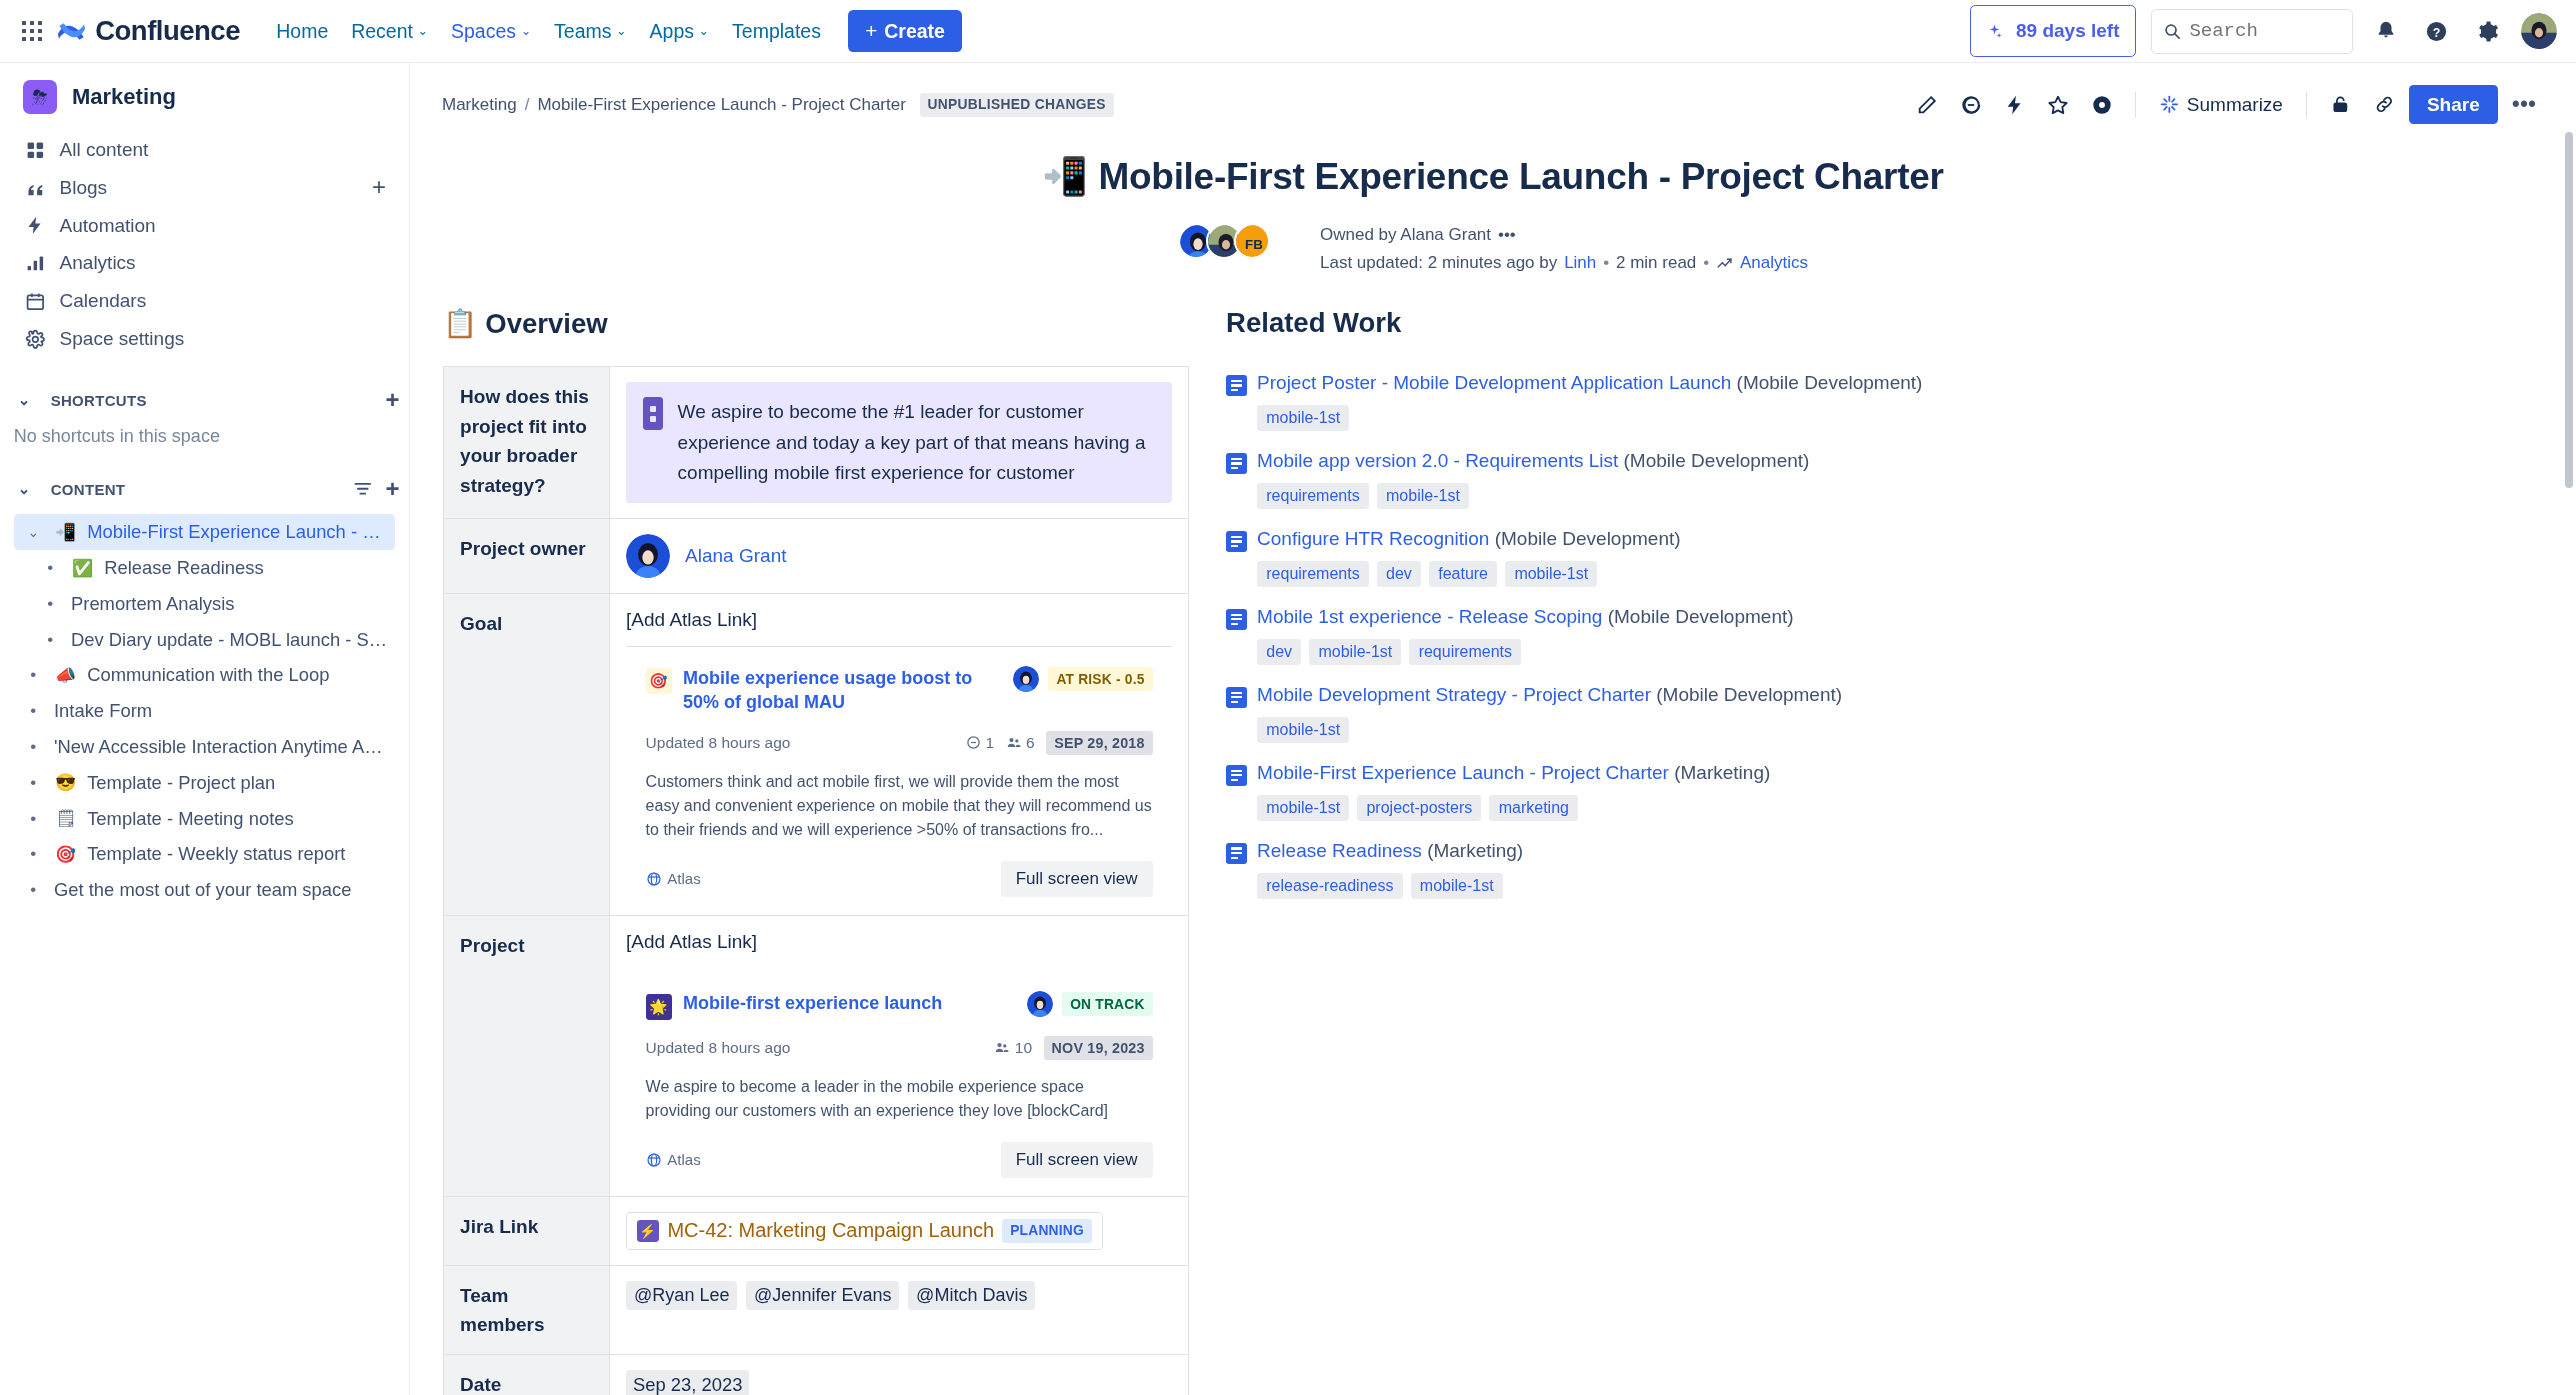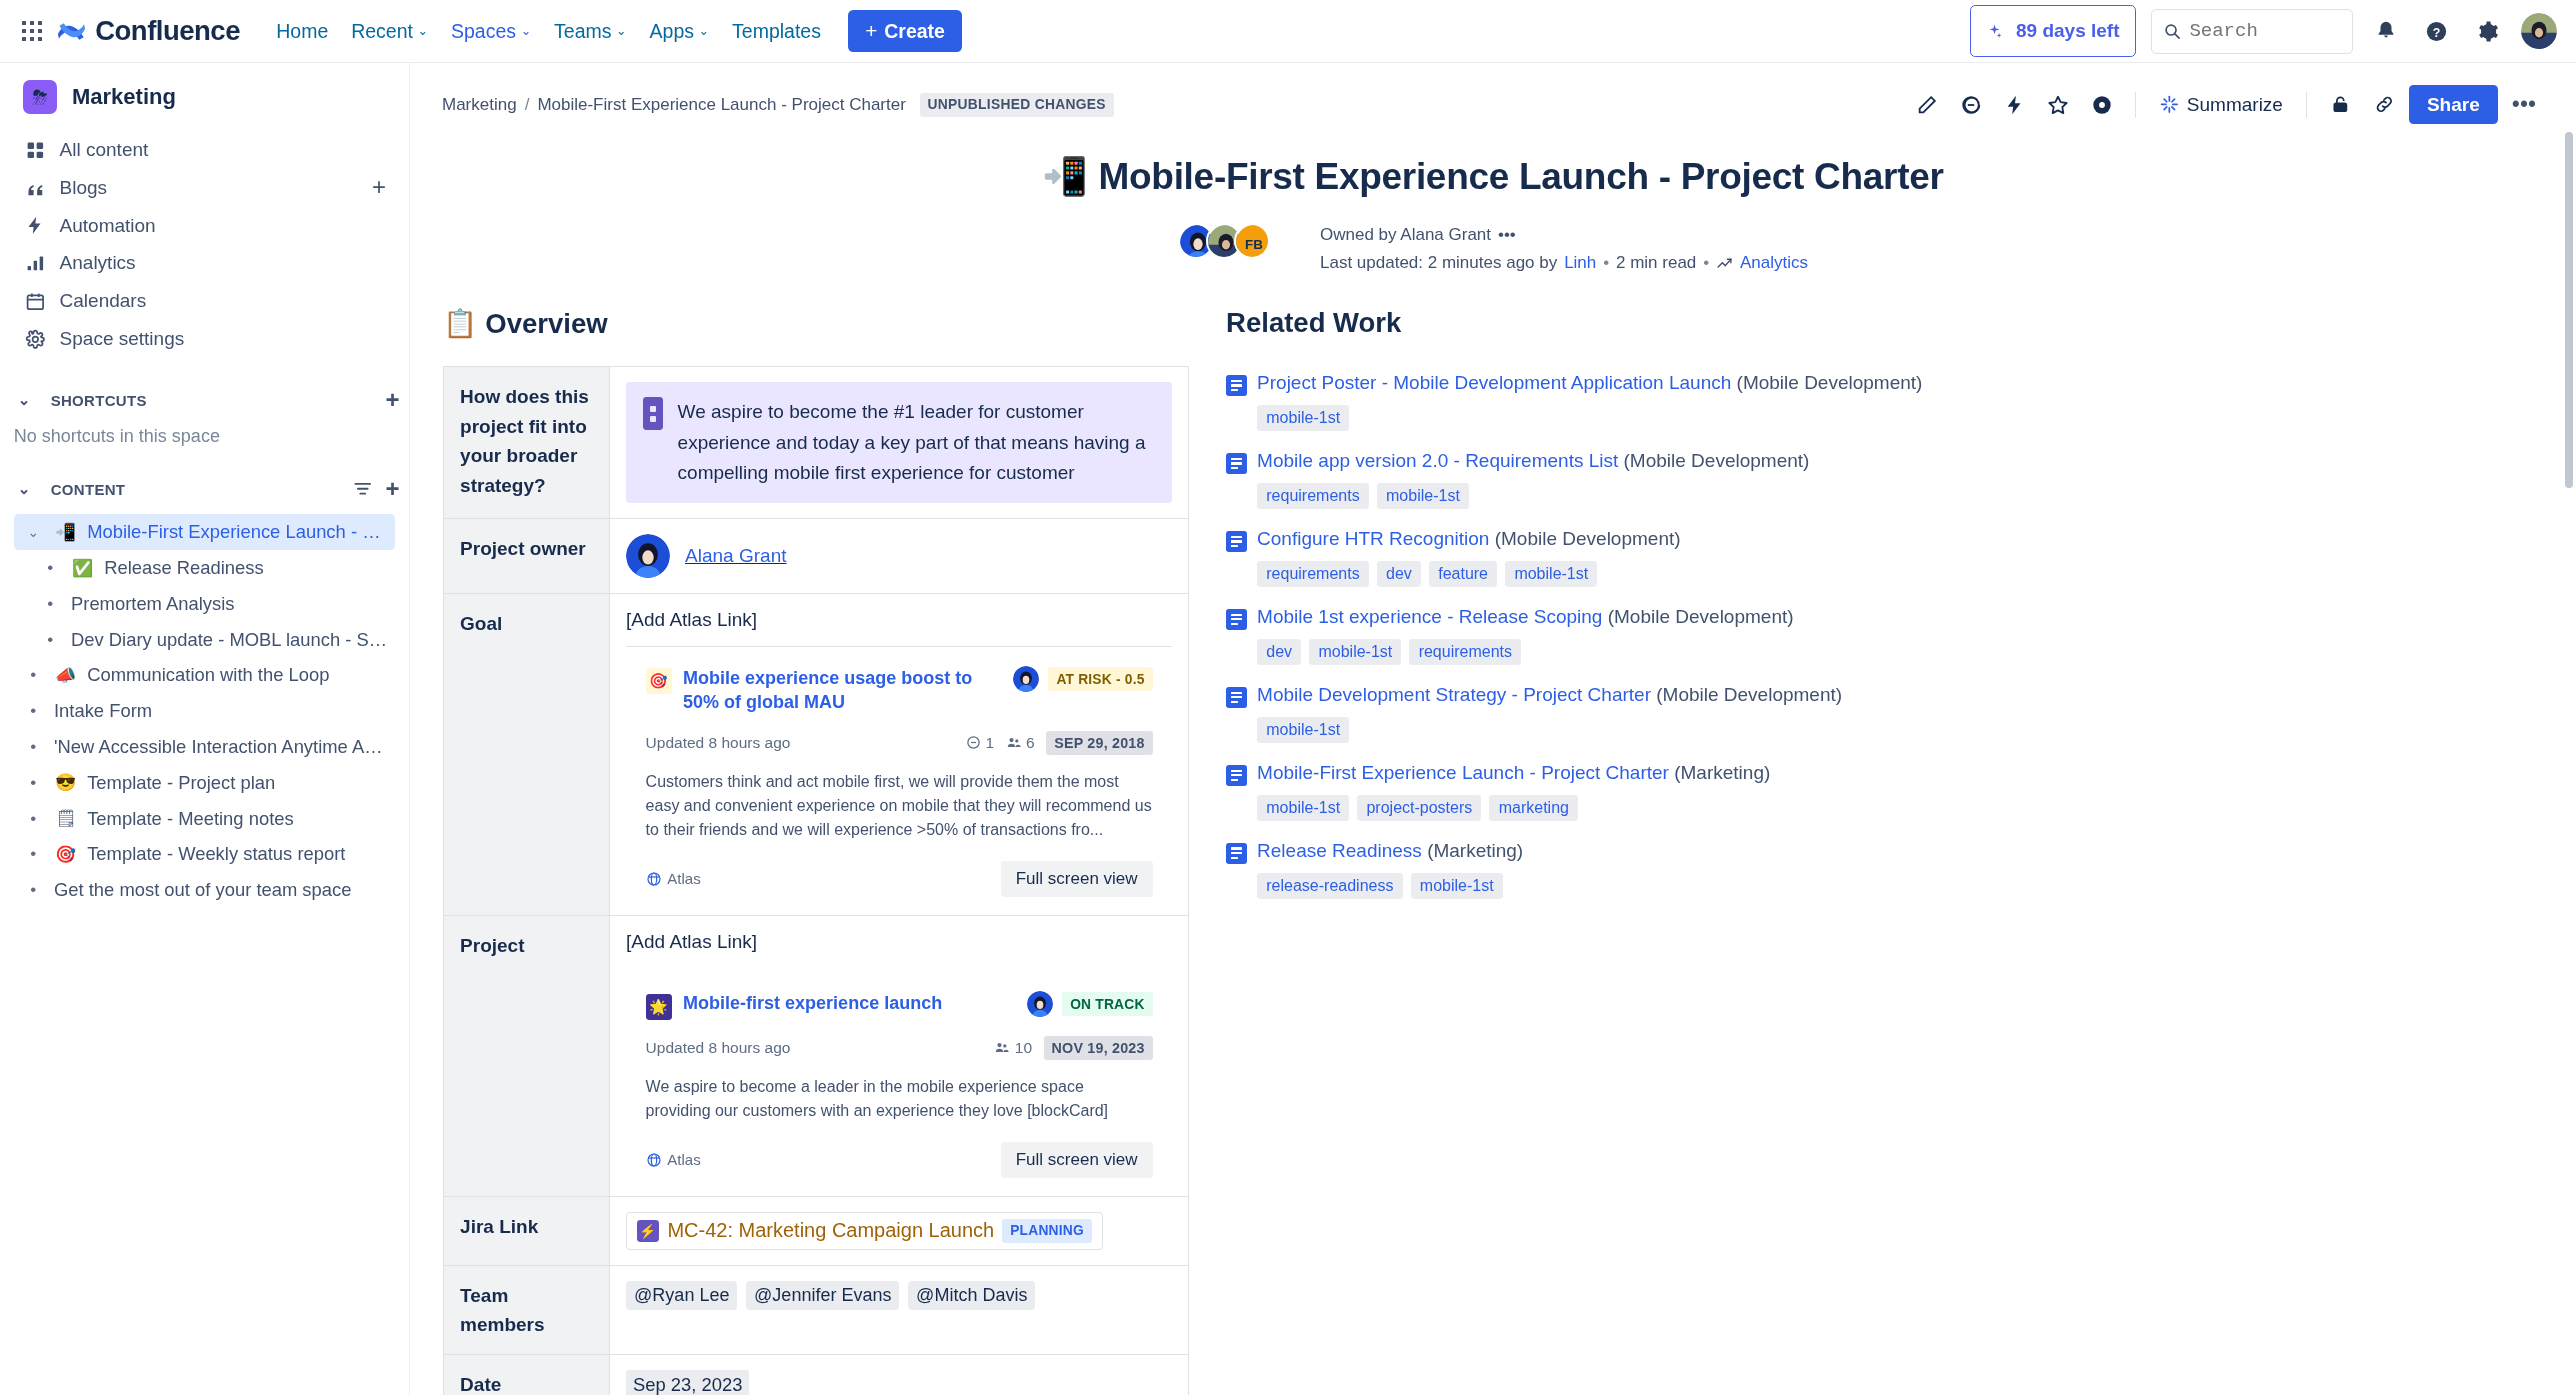--- a/index.html
+++ b/index.html
@@ -155,21 +155,21 @@
   .otable td.v { background:#fff; font-size:19px; color:#172B4D; }
 
   .panel-note {
     background:#EAE6FF; border-radius:3.4px; padding: 15px 17px; display:flex; gap:15px;
     font-size:19px; line-height:1.58; color:#172B4D;
   }
   .note-ic { width:19.5px; height:33px; flex:0 0 19.5px; background:#6554C0; border-radius:3.4px;
     display:flex; flex-direction:column; align-items:center; justify-content:center; gap:4.6px; }
   .note-ic span { width:5.7px; height:5.7px; background:#EAE6FF; border-radius:1.1px; display:block; }
 
-  .owner-row { display:flex; align-items:center; gap:15px;text-decoration:underline; }
+  .owner-row { display:flex; align-items:center; gap:15px; }
   .owner-av { width:44px; height:44px; border-radius:50%; overflow:hidden; flex:0 0 44px; }
   .owner-name { color:#2C5FE5; font-size:19px; cursor:pointer; }
 
   .addlink { font-size:19px; color:#172B4D; }
 
   .atlas-card { border-top:1.7px solid #DFE1E6; margin-top: 15px; padding-top: 19.5px; }
   .ac-inner { padding: 0 19.5px 0 19.5px; }
   .ac-head { display:flex; align-items:flex-start; gap:11.5px; }
   .ac-emoji { width:26px; height:26px; flex:0 0 26px; border-radius:3.4px;
     display:flex; align-items:center; justify-content:center; font-size:15px; margin-top:2.3px; }

